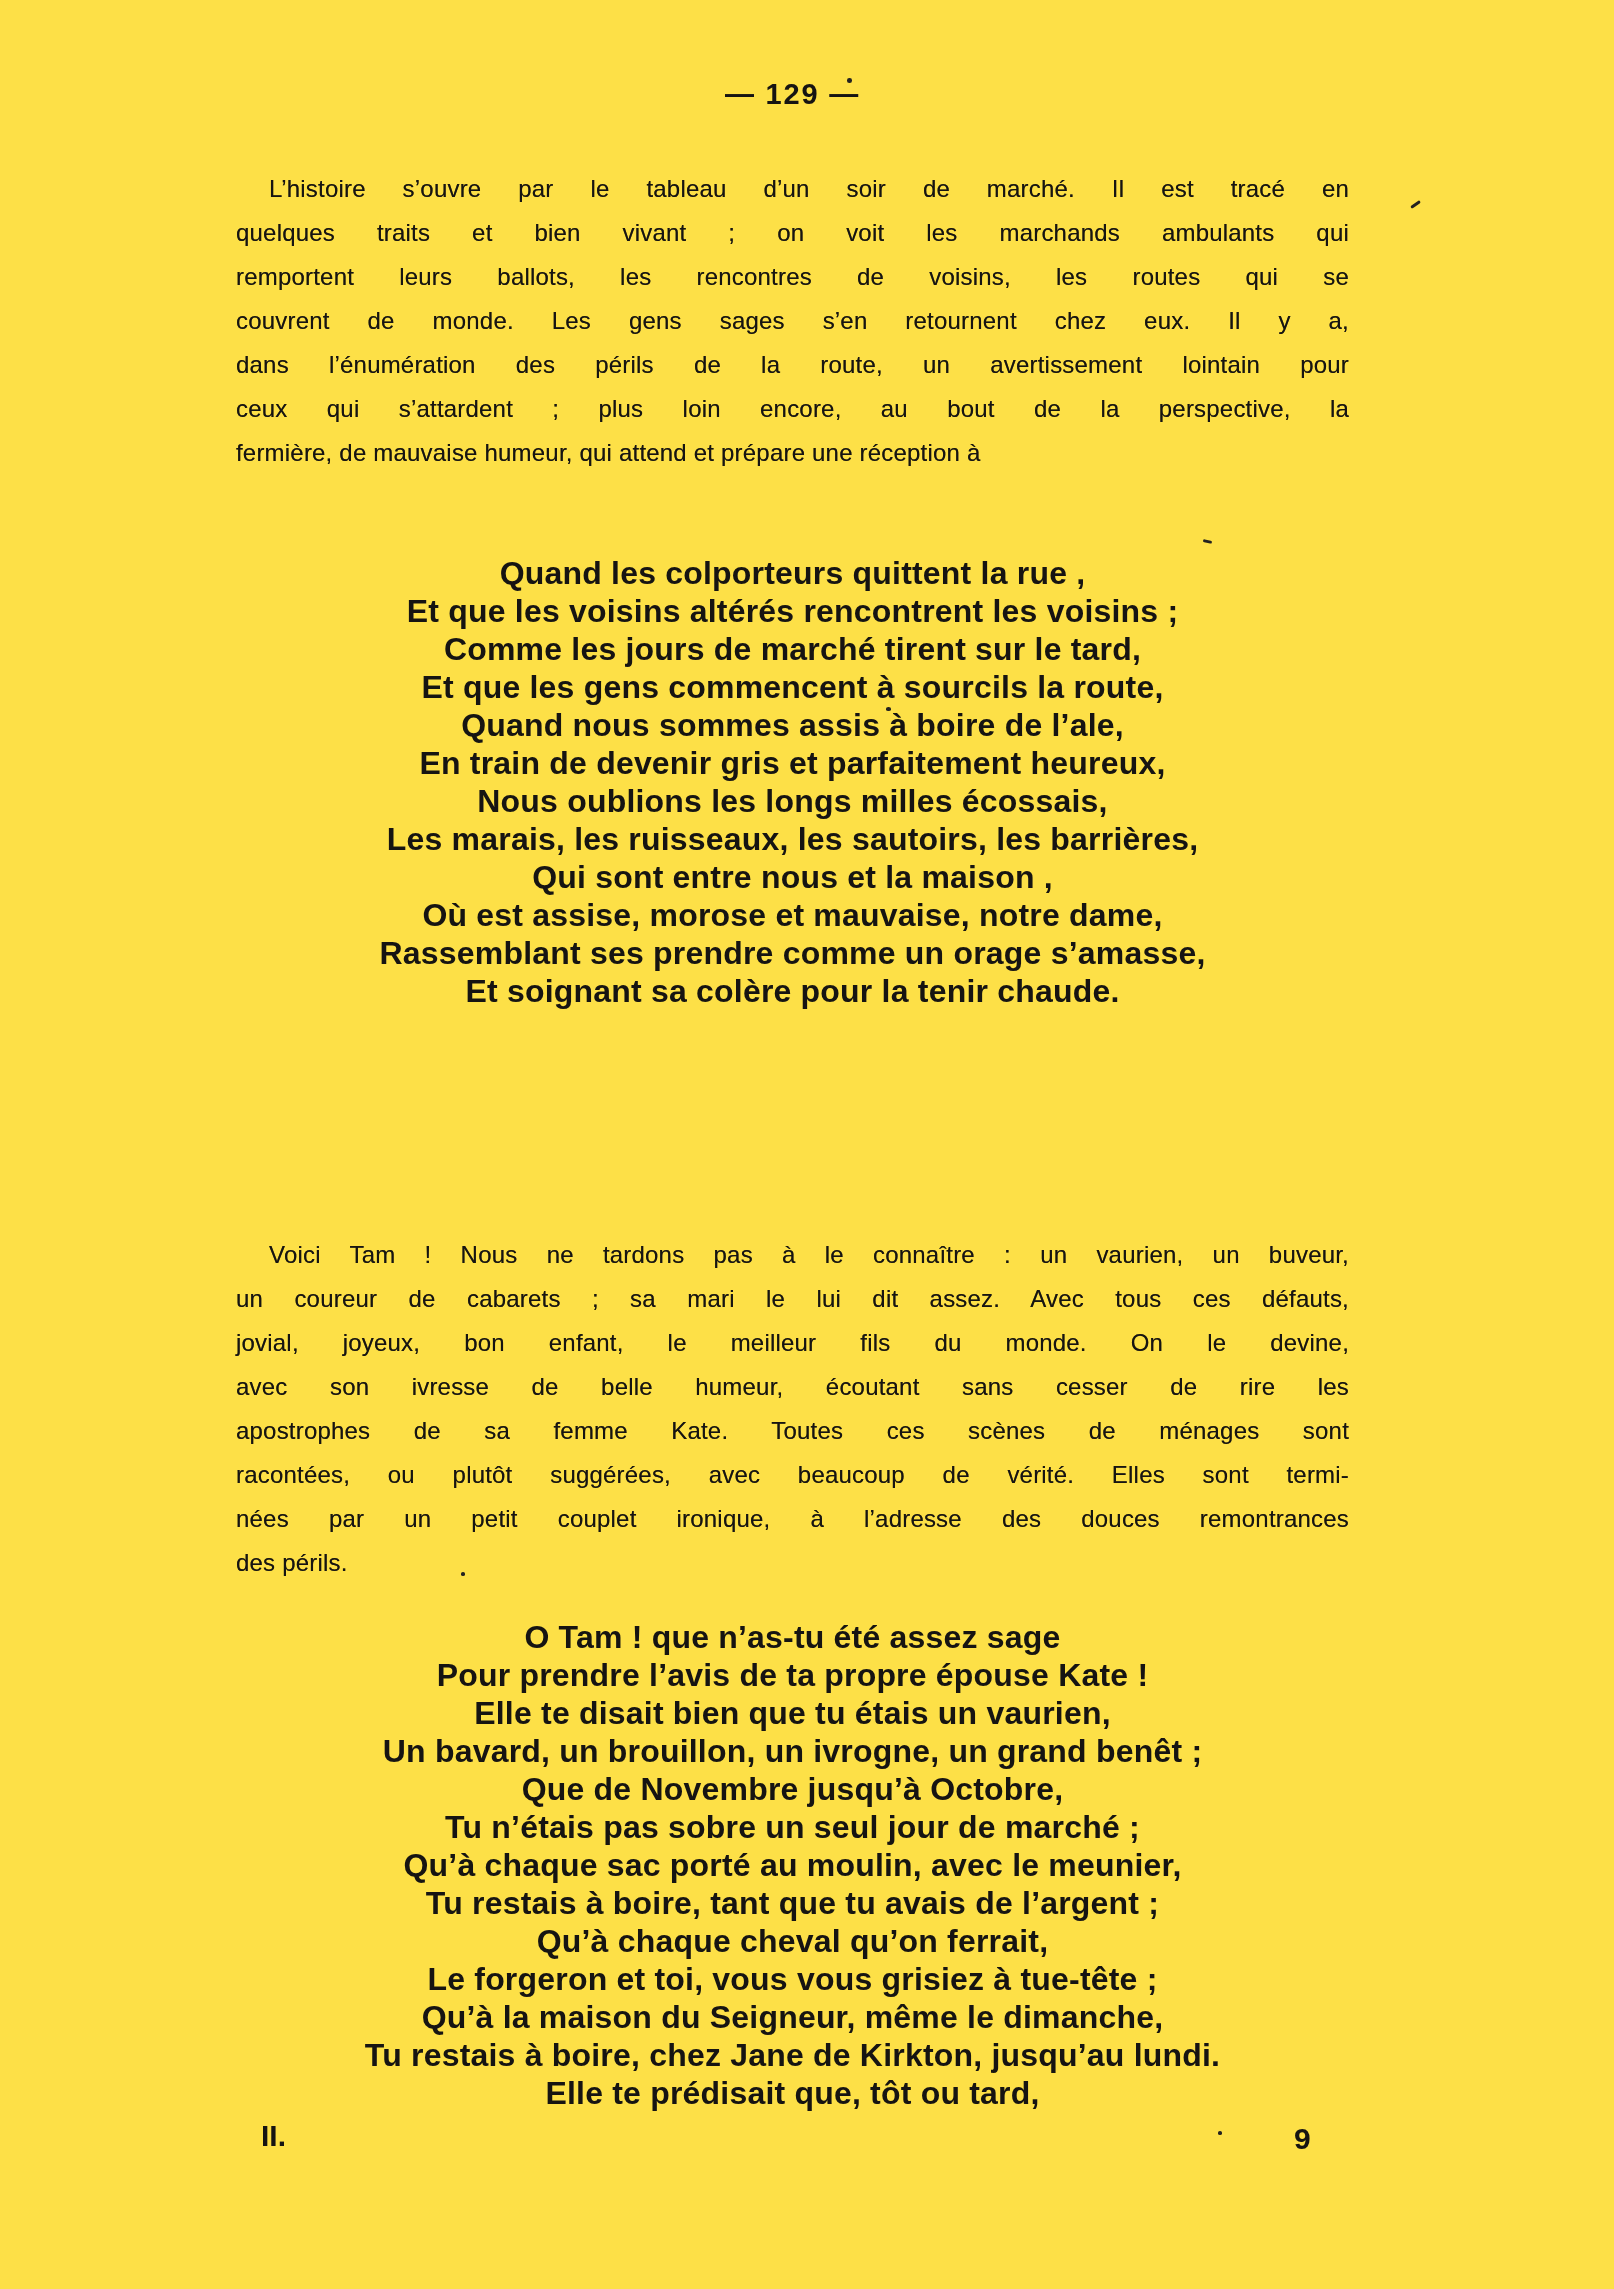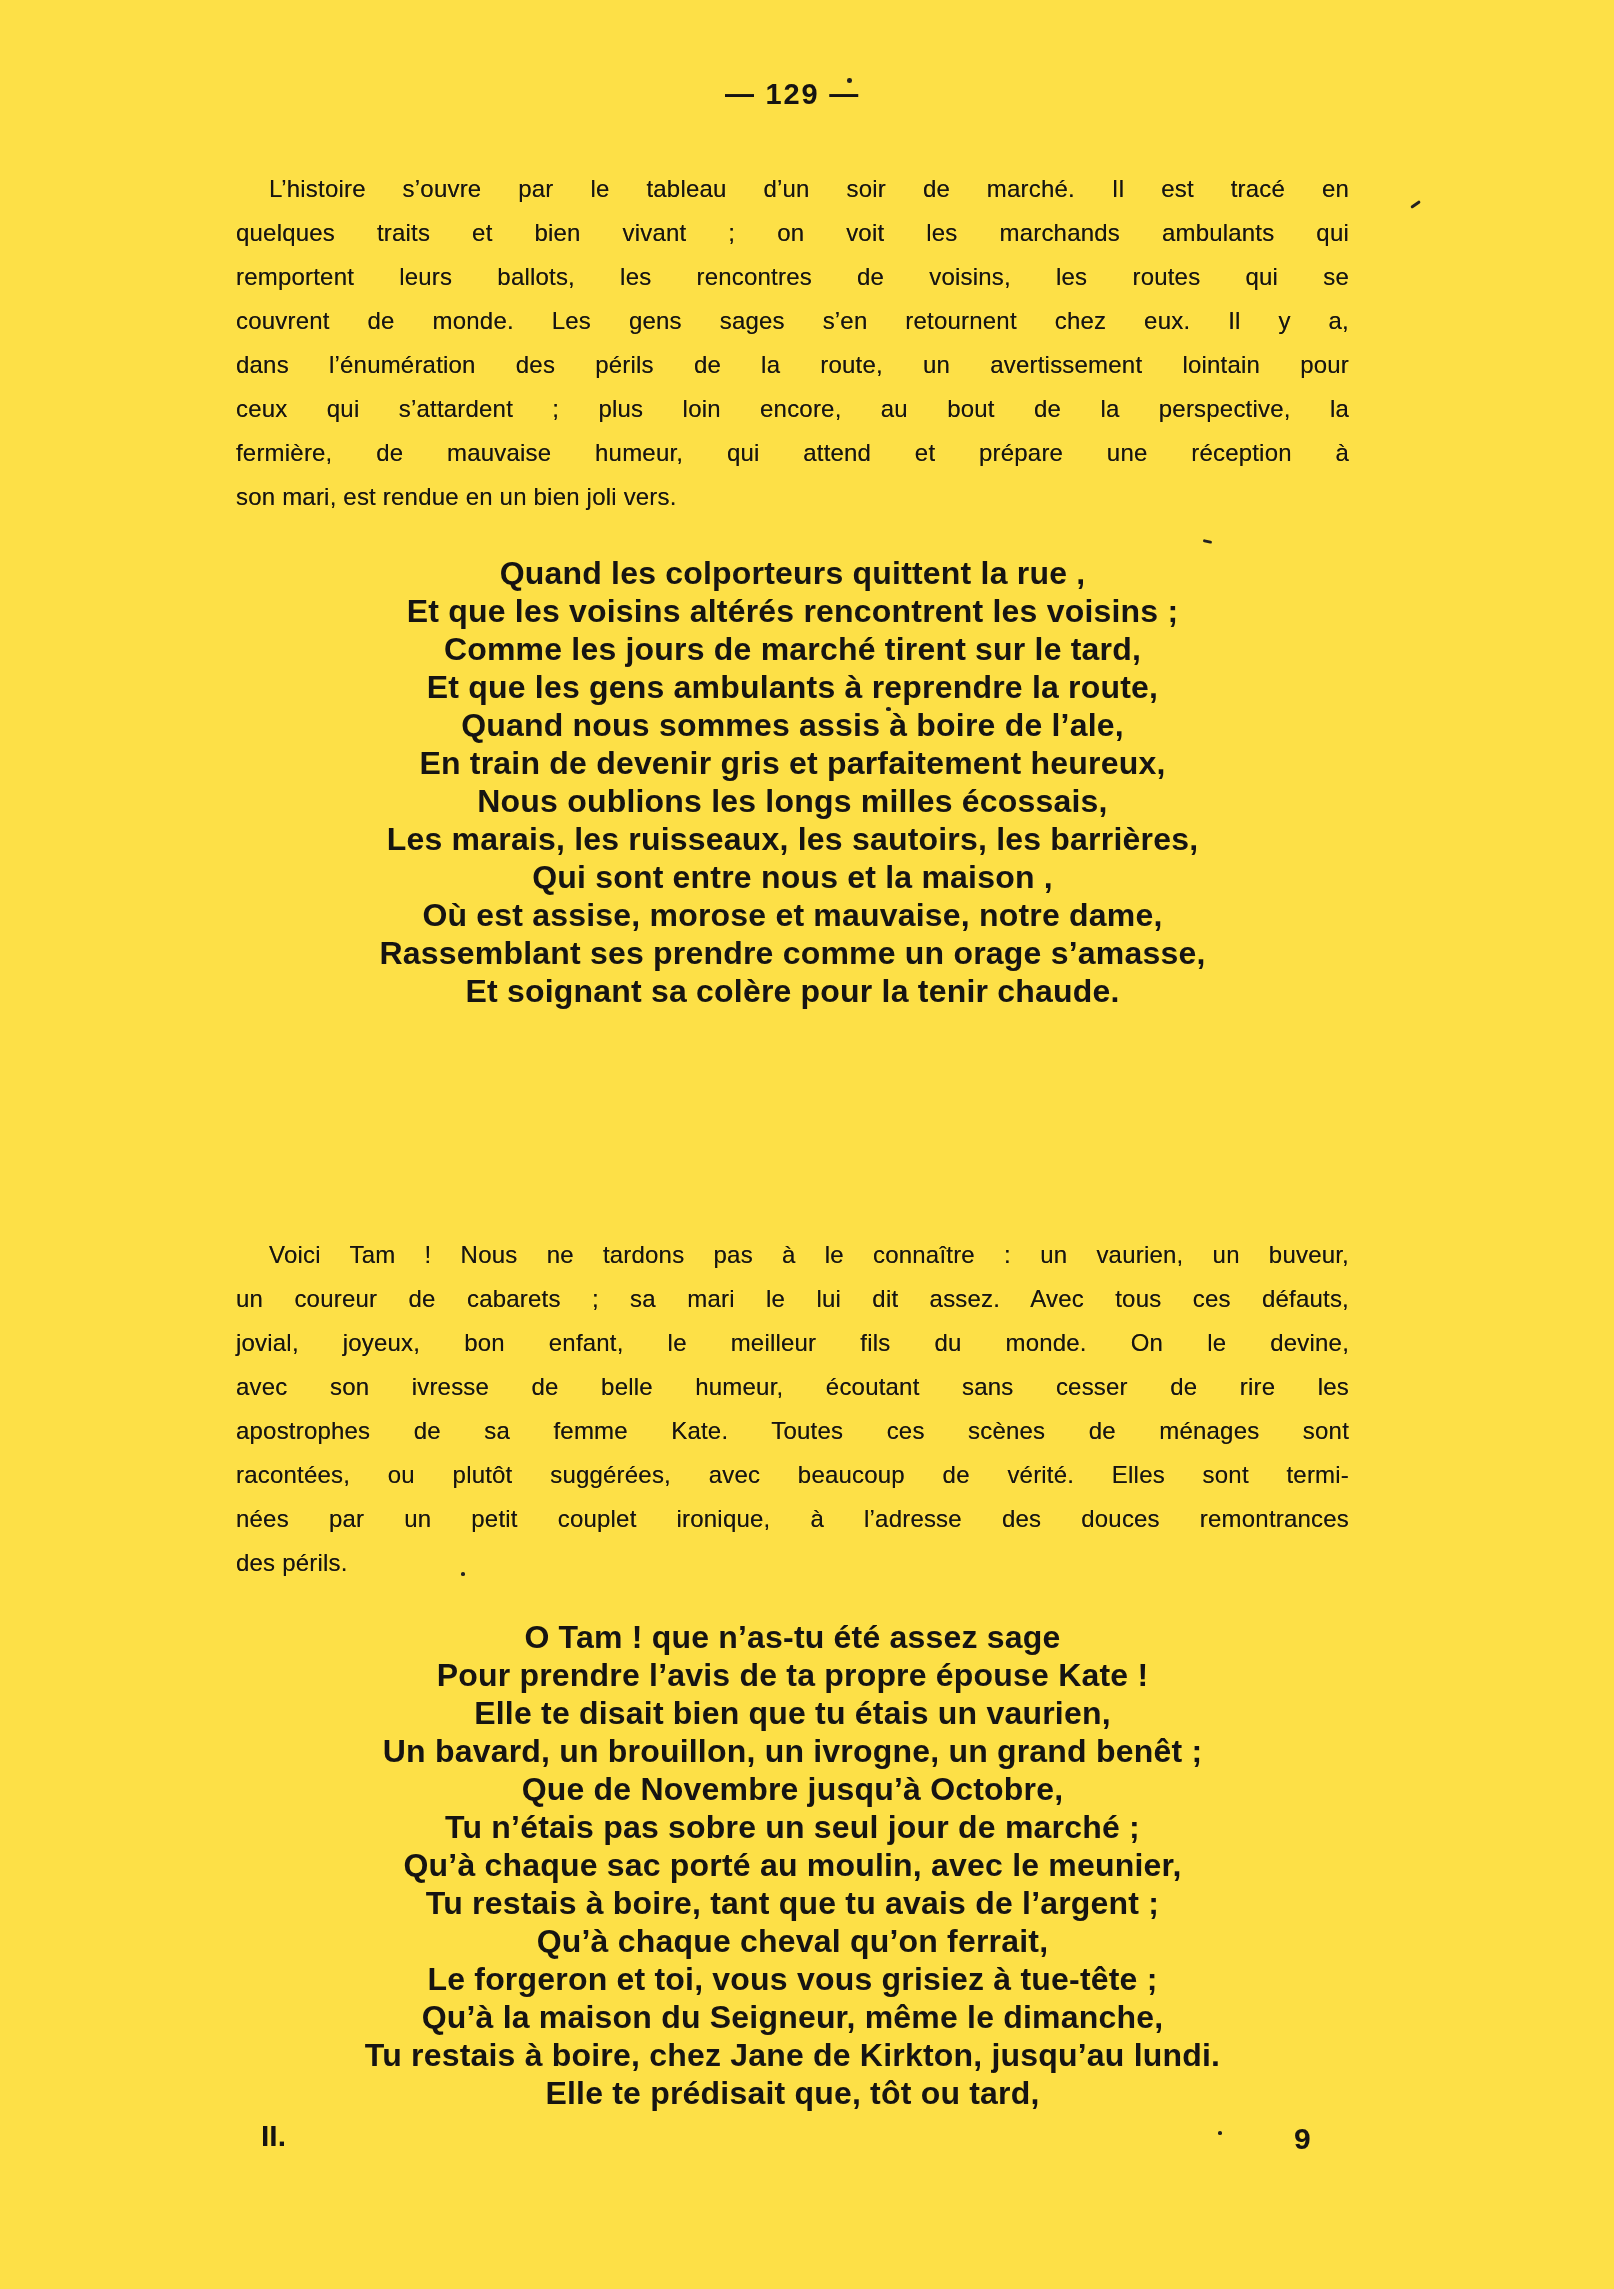--- a/index.html
+++ b/index.html
@@ -72,28 +72,27 @@
   <div class="header-number">— 129 —</div>
 
   <div class="para p1">
       <div class="pline">L’histoire s’ouvre par le tableau d’un soir de marché. Il est tracé en</div>
       <div class="pline">quelques traits et bien vivant ; on voit les marchands ambulants qui</div>
       <div class="pline">remportent leurs ballots, les rencontres de voisins, les routes qui se</div>
       <div class="pline">couvrent de monde. Les gens sages s’en retournent chez eux. Il y a,</div>
       <div class="pline">dans l’énumération des périls de la route, un avertissement lointain pour</div>
       <div class="pline">ceux qui s’attardent ; plus loin encore, au bout de la perspective, la</div>
       <div class="pline">fermière, de mauvaise humeur, qui attend et prépare une réception à</div>
-      <div class="pline">son mari, est rendue en un bien joli vers.</div>
     </div>
 
   <div class="verse v1">
       <div class="vline">Quand les colporteurs quittent la rue ,</div>
       <div class="vline">Et que les voisins altérés rencontrent les voisins ;</div>
       <div class="vline">Comme les jours de marché tirent sur le tard,</div>
-      <div class="vline">Et que les gens ambulants à reprendre la route,</div>
+      <div class="vline">Et que les gens commencent à sourcils la route,</div>
       <div class="vline">Quand nous sommes assis à boire de l’ale,</div>
       <div class="vline">En train de devenir gris et parfaitement heureux,</div>
       <div class="vline">Nous oublions les longs milles écossais,</div>
       <div class="vline">Les marais, les ruisseaux, les sautoirs, les barrières,</div>
       <div class="vline">Qui sont entre nous et la maison ,</div>
       <div class="vline">Où est assise, morose et mauvaise, notre dame,</div>
       <div class="vline">Rassemblant ses prendre comme un orage s’amasse,</div>
       <div class="vline">Et soignant sa colère pour la tenir chaude.</div>
     </div>
 

